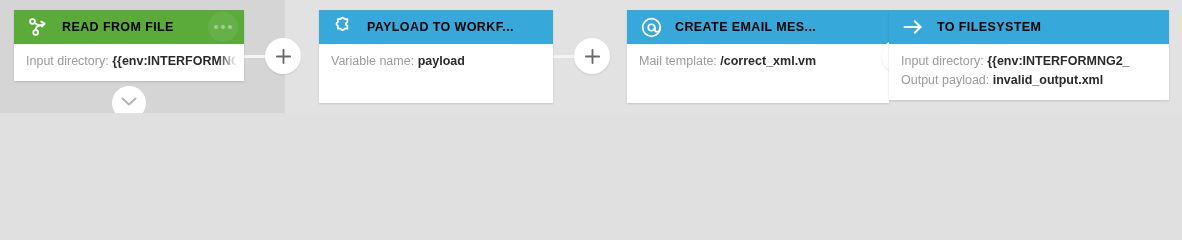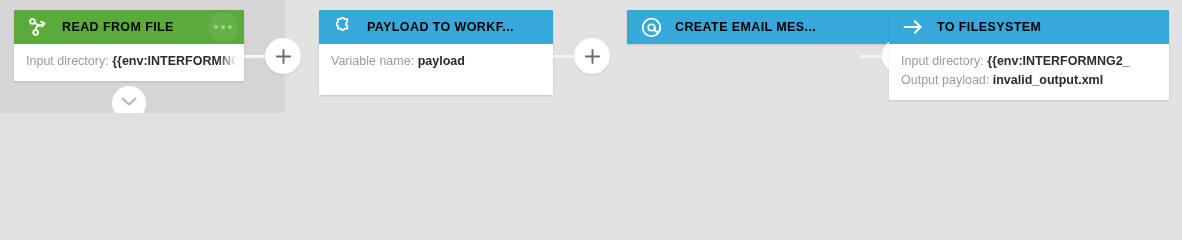--- a/index.html
+++ b/index.html
@@ -99,21 +99,21 @@
     border-radius: 50%;
     background: rgba(255,255,255,0.40);
     display: block;
   }
 
   .card-body {
     padding: 8px 0 10px 12px;
     position: relative;
     overflow: hidden;
   }
-  .card-body.one-line  { padding-bottom: 24px; }
+  .card-body.one-line  { padding-bottom: 32px; }
 
   .prop {
     font-size: 12.5px;
     line-height: 19px;
     white-space: nowrap;
     color: #9b9b9b;
   }
   .prop .val {
     color: #2b2b2b;
     font-weight: bold;
@@ -246,20 +246,26 @@
     <div class="card-header blue">
       <span class="card-icon">
         <svg width="23" height="23" viewBox="0 0 24 24" fill="none" stroke="#ffffff" stroke-width="1.8" stroke-linecap="round">
           <circle cx="12" cy="12" r="9.2"></circle>
           <circle cx="12" cy="12" r="3.4"></circle>
           <path d="M15.4 12 v1.9 a2.6 2.6 0 0 0 5.2 0 V12"></path>
         </svg>
       </span>
       <span class="card-title">CREATE EMAIL MES...</span>
     </div>
+    <div class="card-body one-line">
+      <div class="prop">
+        <span>Mail template:</span>
+        <span class="val">/correct_xml.vm</span>
+      </div>
+    </div>
   </div>
 
   <div class="plus-node" style="left:882px">
     <span>
       <svg width="17" height="17" viewBox="0 0 18 18" fill="none" stroke="#6a6a6a" stroke-width="2" stroke-linecap="round">
         <path d="M9 2 L9 16 M2 9 L16 9"></path>
       </svg>
     </span>
   </div>
 

